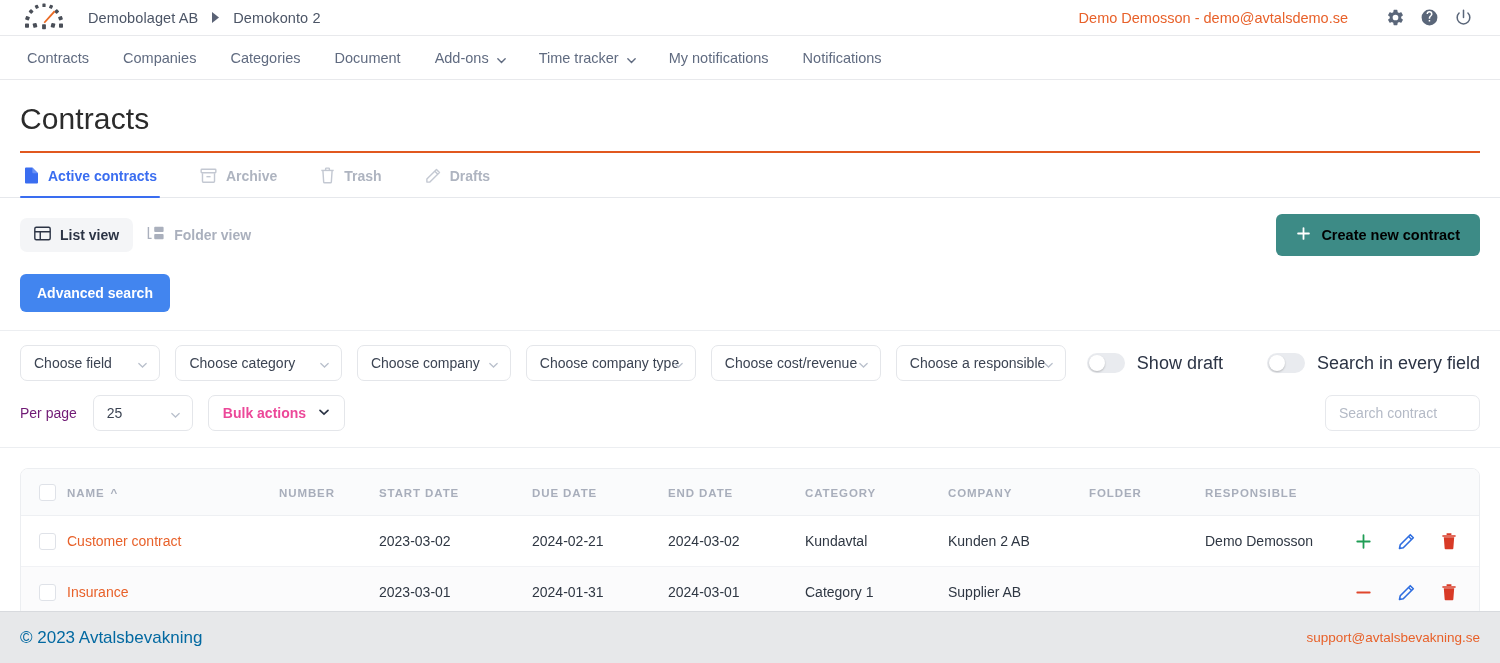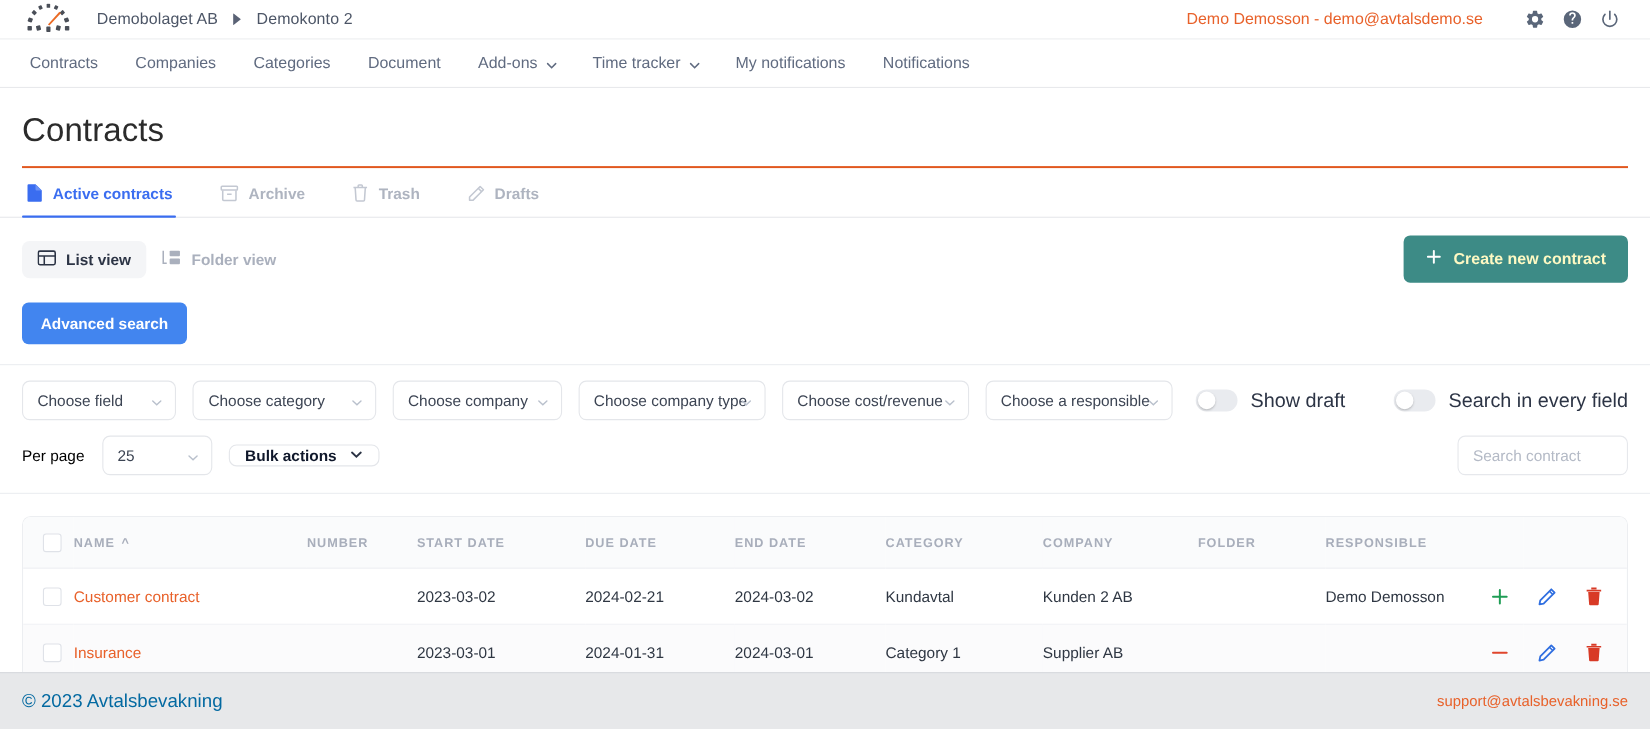--- a/index.html
+++ b/index.html
@@ -96,21 +96,21 @@
   .viewbtn {
     display: inline-flex; align-items: center; gap: 9px;
     font-size: 14px; font-weight: 700; color: #2c3445;
     padding: 8px 14px; border-radius: 7px; cursor: pointer;
     background: #f4f5f7;
   }
   .viewbtn.inactive { background: transparent; color: #aab0bd; font-weight: 600; }
   .create-btn {
     margin-left: auto;
     display: inline-flex; align-items: center; gap: 10px;
-    background: #3d8b86; color: #fef9c3;
+    background: #3d8b86; color: #000000;
     font-size: 14.5px; font-weight: 600;
     padding: 12px 20px; border-radius: 6px; border: 0;
     cursor: pointer; white-space: nowrap;
     font-family: "Liberation Sans", sans-serif;
   }
 
   
   .advrow { padding: 18px 20px 0 20px; }
   .adv-btn {
     background: #4285ef; color: #fff; border: 0;
@@ -157,26 +157,26 @@
     background: #e9ebef; position: relative; cursor: pointer;
     flex: 0 0 auto;
   }
   .toggle .knob {
     position: absolute; left: 2px; top: 2px;
     width: 16px; height: 16px; border-radius: 50%;
     background: #fff; box-shadow: 0 1px 2px rgba(0,0,0,.22);
   }
   .toggle-label { font-size: 18px; color: #2c3445; white-space: nowrap; }
 
-  .perpage-label { font-size: 14px; color: #000000; margin-right: 16px; }
+  .perpage-label { font-size: 14px; color: #701a75; margin-right: 16px; }
   .bulk {
     display: inline-flex; align-items: center; gap: 12px;
     border: 1px solid #e4e6ea; border-radius: 7px; background: #fff;
-    height: 20px; padding: 0 14px;
-    font-size: 14px; font-weight: 700; color: #0f172a;
+    height: 36px; padding: 0 14px;
+    font-size: 14px; font-weight: 700; color: #ec4899;
     cursor: pointer; white-space: nowrap;
   }
   .search-input {
     margin-left: auto;
     border: 1px solid #e6e8ec; border-radius: 7px;
     height: 36px; width: 155px; padding: 0 13px;
     font-size: 14px; color: #b91c1c; background: #fff;
     font-family: "Liberation Sans", sans-serif; outline: none;
   }
   .search-input::placeholder { color: #b4bac6; }

